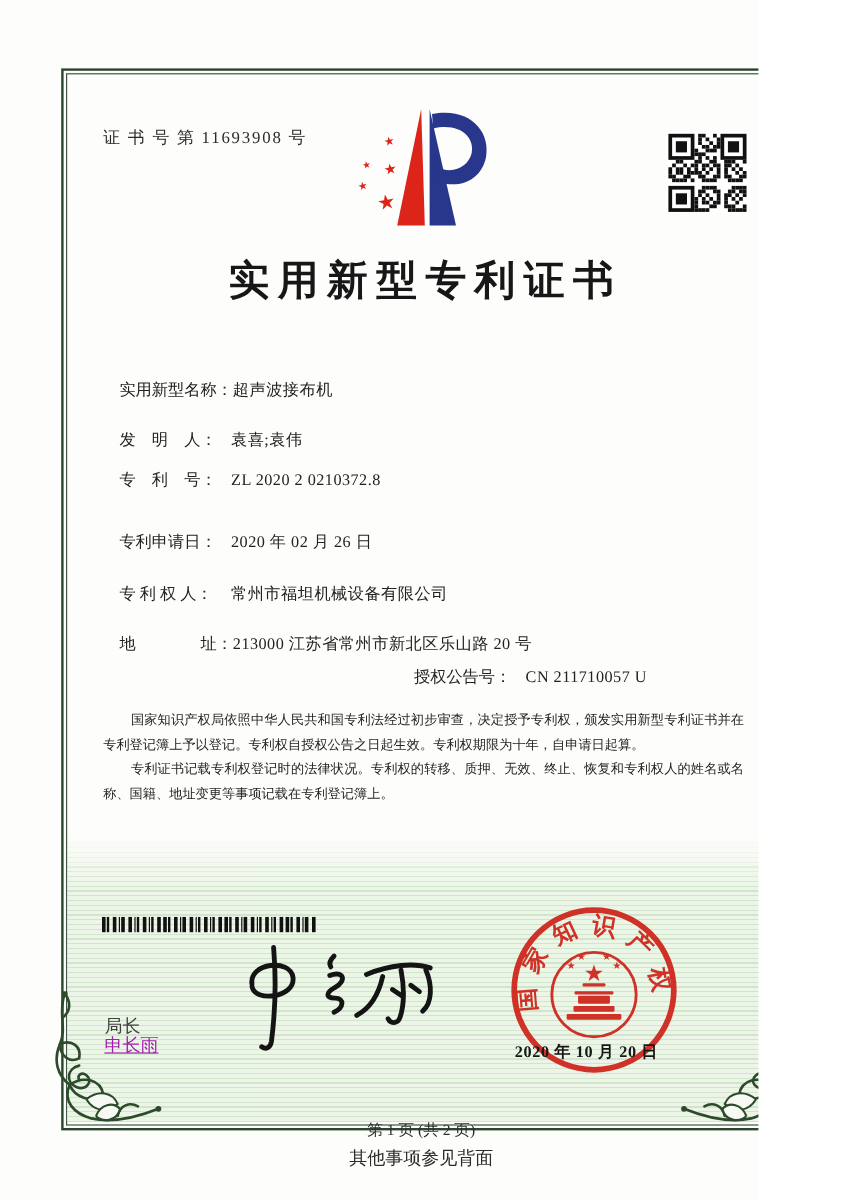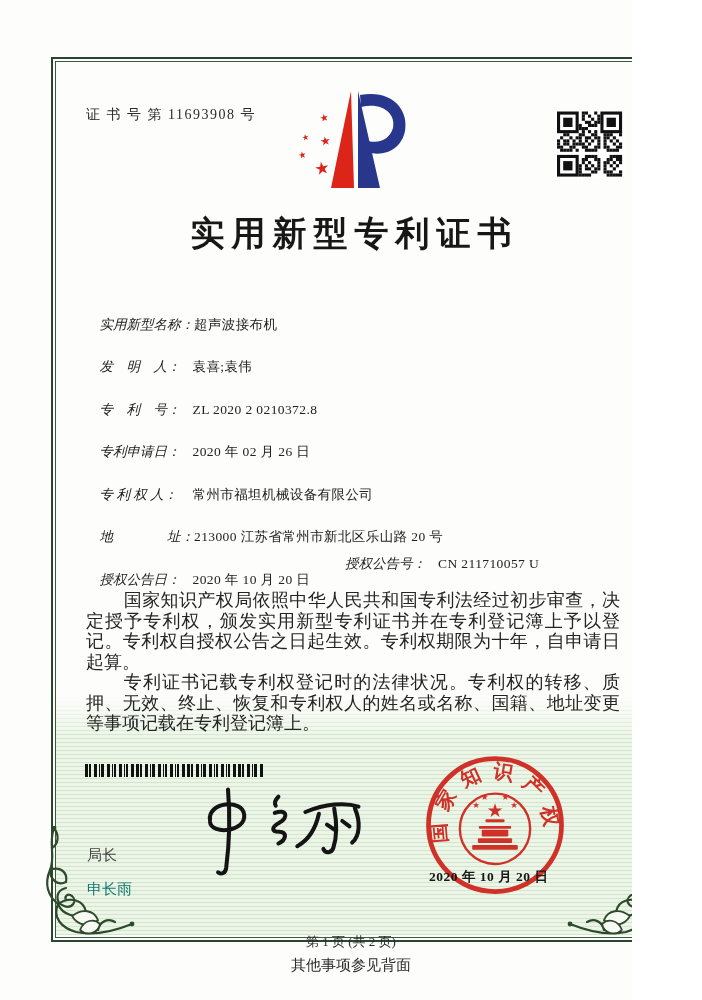--- a/index.html
+++ b/index.html
@@ -29,30 +29,30 @@
   
   .cert-no{position:absolute;left:86px;top:106px;font-size:14px;letter-spacing:1.5px;color:#2a2a2a;}
   .logo{position:absolute;left:288px;top:88px;}
   .qr{position:absolute;left:555px;top:110px;}
   .title{
     position:absolute;left:0;top:211px;width:702px;text-align:center;
     font-size:34px;font-weight:700;letter-spacing:7px;text-indent:7px;color:#171717;font-family:Liberation Mono, monospace;
   }
   
   .field-row{position:absolute;left:86px;width:545px;font-size:13.5px;white-space:pre;color:#222;}
-  .flabel{display:inline-block;min-width:93px;white-space:pre;font-style:italic;}
+  .flabel{display:inline-block;min-width:93px;white-space:pre;}
   .fvalue{letter-spacing:.4px;}
   .row-split .group2{position:absolute;left:259px;top:0;}
   
-  .paras{position:absolute;left:86px;top:590px;width:534px;font-size:18px;line-height:20.5px;color:#242424;text-align:justify;}
+  .paras{position:absolute;left:86px;top:590px;width:534px;font-size:11px;line-height:20.5px;color:#242424;text-align:justify;}
   .paras p{margin:0;text-indent:2.1em;}
   
   .barcode{position:absolute;left:85px;top:764px;}
   .officer-title{position:absolute;left:87px;top:806px;font-size:15px;color:#404040;margin-top:40px;}
-  .officer-name{position:absolute;left:87px;top:880px;font-size:15px;color:#0f766e;}
+  .officer-name{position:absolute;left:87px;top:862px;font-size:15px;color:#a21caf;text-decoration:underline;}
   .signature{position:absolute;left:192px;top:780px;}
   .seal{position:absolute;left:419px;top:749px;opacity:.92;}
   .seal-date{position:absolute;left:429px;top:868px;font-size:13.5px;font-weight:700;letter-spacing:.5px;color:#161616;}
   .page-info{position:absolute;left:0;top:917px;width:702px;text-align:center;font-size:13px;color:#2b2b2b;margin-top:16px;}
   .back-note{position:absolute;left:0;top:956px;width:702px;text-align:center;font-size:15px;color:#2b2b2b;}
   .flourish{position:absolute;top:826px;}
   .flourish.bl{left:28px;}
   .flourish.br{left:566px;transform:scaleX(-1);}
 </style>
 </head>
@@ -239,34 +239,33 @@
   </svg>
 
   <div class="title">实用新型专利证书</div>
 
   <div class="field-row" style="top:300px">
     <span class="flabel">实用新型名称：</span><span class="fvalue">超声波接布机</span>
   </div>
   <div class="field-row" style="top:342px">
     <span class="flabel">发　明　人：</span><span class="fvalue">袁喜;袁伟</span>
   </div>
-  <div class="field-row" style="top:385px">
+  <div class="field-row" style="top:375px">
     <span class="flabel">专　利　号：</span><span class="fvalue">ZL 2020 2 0210372.8</span>
   </div>
   <div class="field-row" style="top:427px">
     <span class="flabel">专利申请日：</span><span class="fvalue">2020 年 02 月 26 日</span>
   </div>
   <div class="field-row" style="top:470px">
     <span class="flabel">专 利 权 人：</span><span class="fvalue">常州市福坦机械设备有限公司</span>
   </div>
   <div class="field-row" style="top:512px">
     <span class="flabel">地　　　　址：</span><span class="fvalue">213000 江苏省常州市新北区乐山路 20 号</span>
   </div>
   <div class="field-row row-split" style="top:555px">
-    <span><span class="flabel">授权公告日：</span><span class="fvalue">2020 年 10 月 20 日</span></span>
     <span class="group2"><span class="flabel">授权公告号：</span><span class="fvalue">CN 211710057 U</span></span>
   </div>
 
   <div class="paras">
     <p>国家知识产权局依照中华人民共和国专利法经过初步审查，决定授予专利权，颁发实用新型专利证书并在专利登记簿上予以登记。专利权自授权公告之日起生效。专利权期限为十年，自申请日起算。</p>
     <p>专利证书记载专利权登记时的法律状况。专利权的转移、质押、无效、终止、恢复和专利权人的姓名或名称、国籍、地址变更等事项记载在专利登记簿上。</p>
   </div>
 
   <svg class="barcode" width="182" height="13" viewBox="0 0 182 13">
     <g class="bars" fill="#111111">

